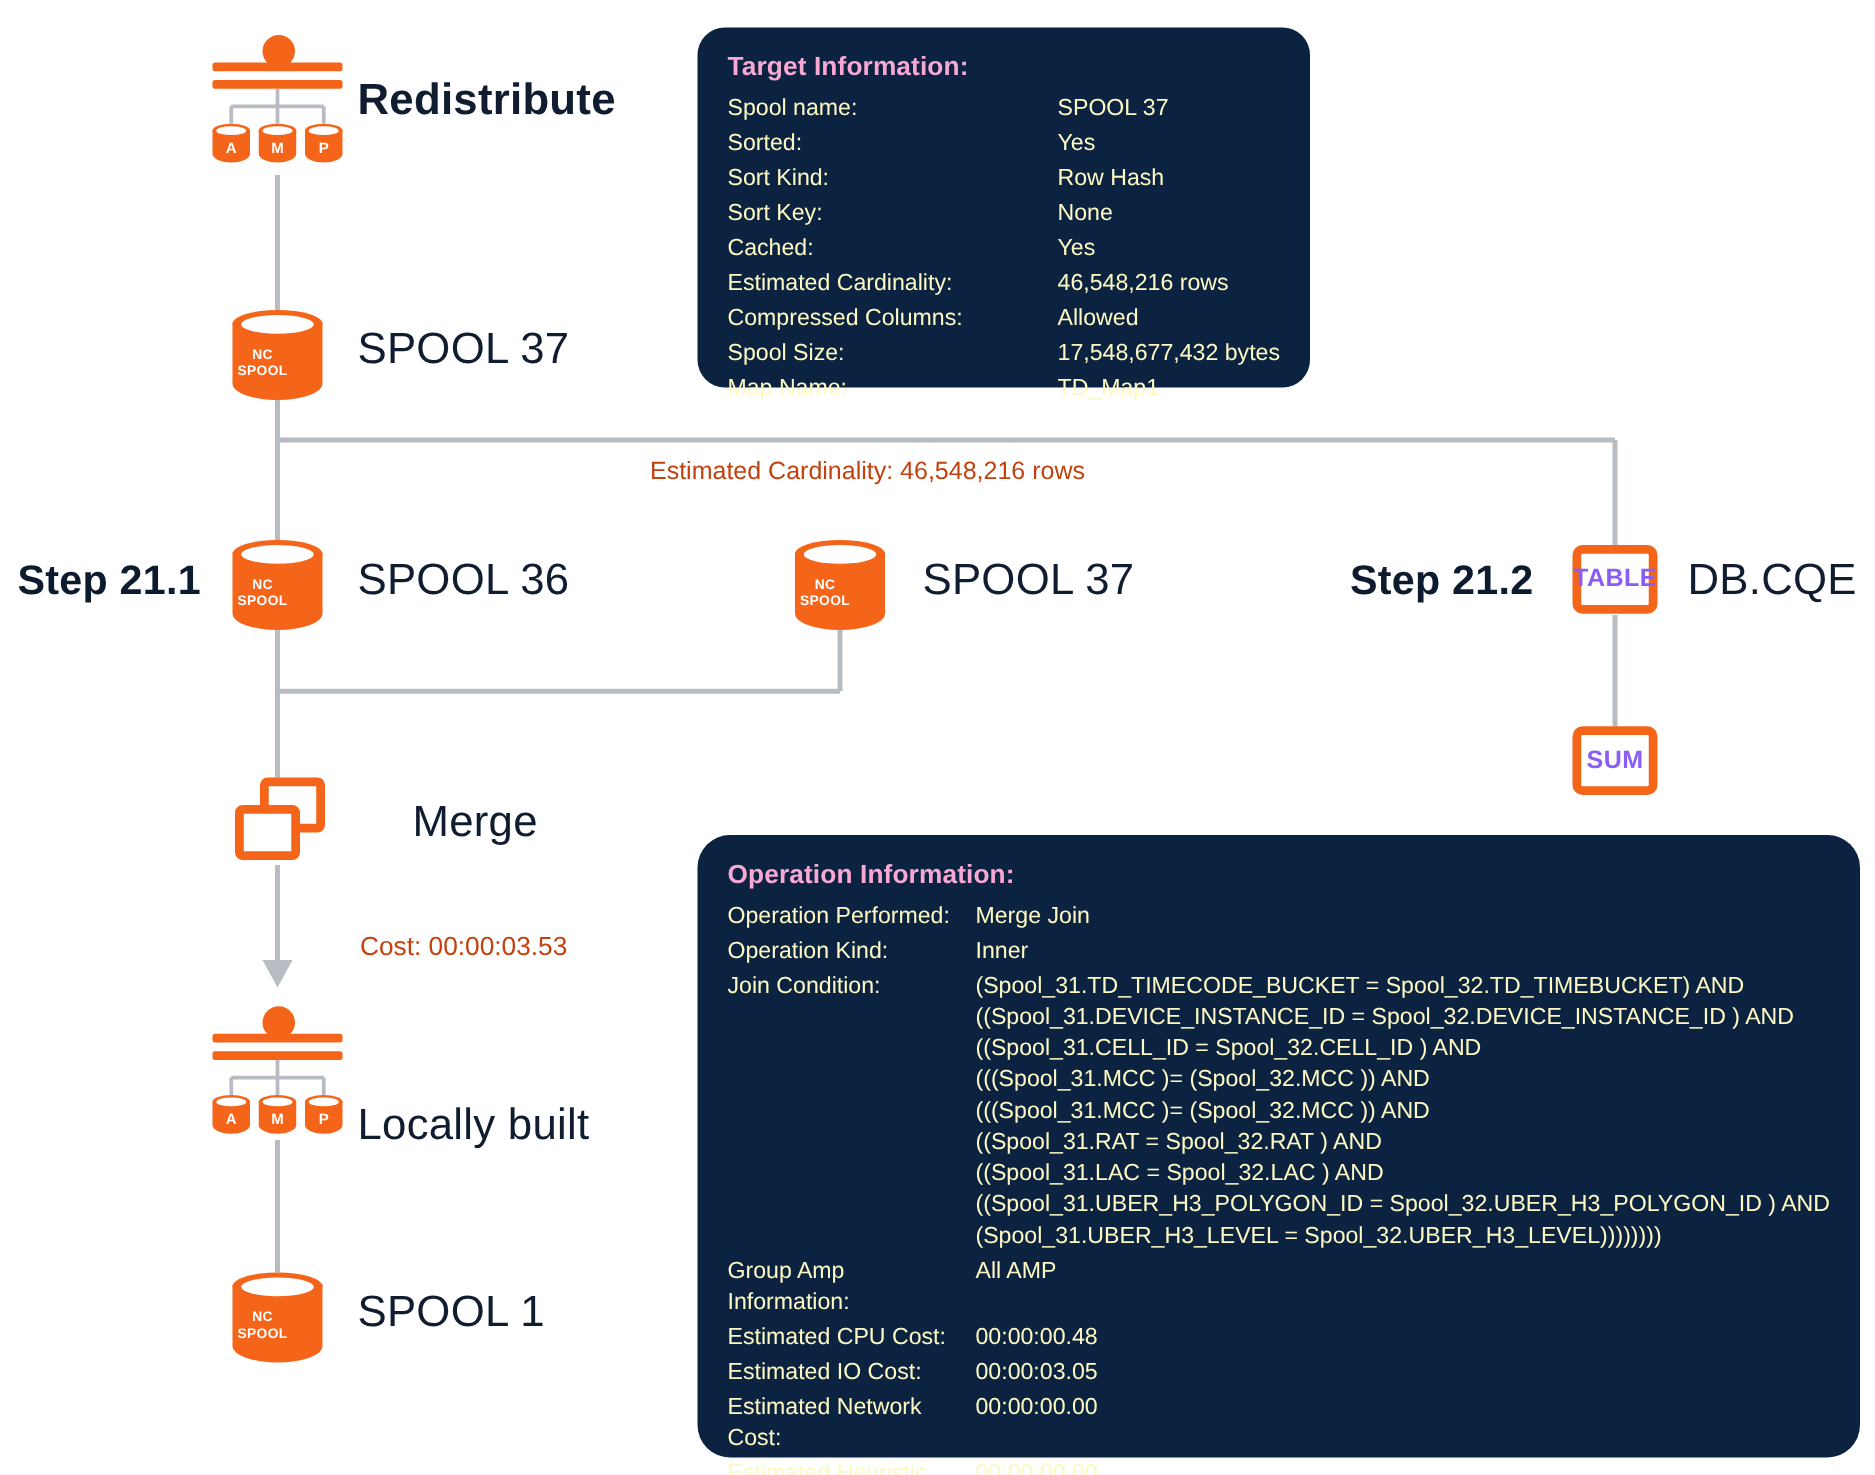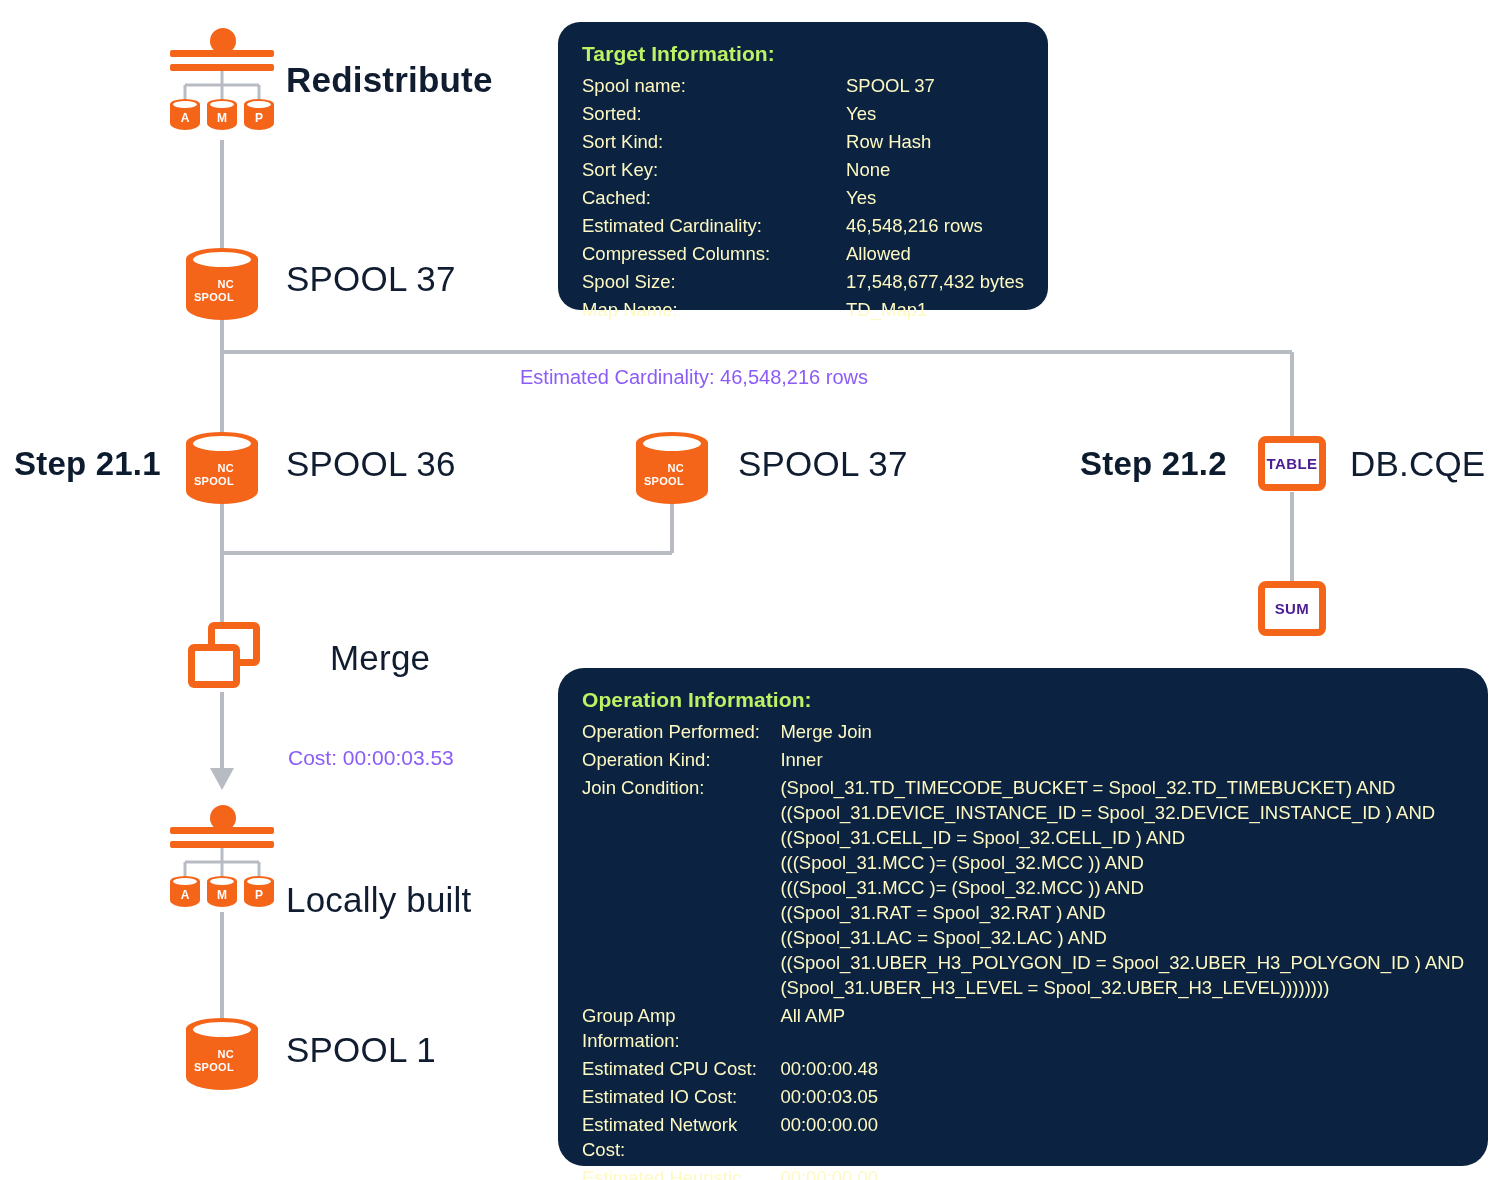--- a/index.html
+++ b/index.html
@@ -21,39 +21,39 @@
   .node-label{
     position:absolute;white-space:nowrap;
     font-size:35px;color:#101c30;font-weight:400;letter-spacing:.2px;
   }
   .step-label{
     position:absolute;white-space:nowrap;
     font-size:33px;font-weight:700;color:#0d1b2e;letter-spacing:.2px;
   }
   .edge-label{
     position:absolute;white-space:nowrap;
-    font-size:20px;color:#8b5cf6;
+    font-size:20px;color:#c2410c;
   }
 
   
   .spool{position:relative;width:72px;height:82px;}
   .spool .body{
     position:absolute;left:0;top:10px;width:72px;height:62px;
     background:#f4651a;border-radius:0 0 36px 36px/0 0 13px 13px;
   }
   .spool .top{
     position:absolute;left:0;top:0;width:72px;height:22px;
     background:#f4651a;border-radius:50%;
   }
   .spool .hole{
     position:absolute;left:7px;top:4px;width:58px;height:15px;
     background:#ffffff;border-radius:50%;
   }
   .spool .txt{
-    position:absolute;left:0;top:30px;width:48px;text-align:right;
+    position:absolute;left:0;top:30px;width:48px;text-align:center;
     font-size:11px;font-weight:700;line-height:13px;color:#ffffff;
     letter-spacing:.3px;
   }
 
   
   .amp{position:relative;width:104px;height:105px;}
   .amp .dot{
     position:absolute;left:40px;top:0;width:26px;height:26px;
     background:#f4651a;border-radius:50%;
   }
@@ -95,30 +95,30 @@
   .merge .back{left:20px;top:0;width:52px;height:44px;}
   .merge .front{left:0;top:22px;width:52px;height:44px;}
 
   
   .boxicon{
     position:relative;box-sizing:border-box;
     width:68px;height:55px;border:7px solid #f4651a;border-radius:8px;
     background:#ffffff;display:flex;align-items:center;justify-content:center;
   }
   .boxicon span{
-    font-size:15px;font-weight:700;color:#4c1d95;letter-spacing:.4px;
+    font-size:20px;font-weight:700;color:#8b5cf6;letter-spacing:.4px;
   }
 
   
   .panel{
     position:absolute;background:#0b2340;border-radius:22px;color:#ffffff;
     box-sizing:border-box;
   }
   .panel .ptitle{
-    font-size:21px;font-weight:700;color:#bef264;margin:0 0 5px 0;letter-spacing:.1px;
+    font-size:21px;font-weight:700;color:#f9a8d4;margin:0 0 5px 0;letter-spacing:.1px;
   }
   .panel table{border-collapse:collapse;width:100%;}
   .panel td{
     font-size:18.5px;color:#fef9c3;padding:1.5px 0;vertical-align:top;
     line-height:25px;font-weight:400;
   }
   .panel td.k{width:268px;padding-right:10px;}
   .panel td.v{white-space:pre;}
   #target-panel{left:558px;top:22px;width:490px;height:288px;padding:20px 24px;}
   #operation-panel{left:558px;top:668px;width:930px;height:498px;padding:20px 24px;border-radius:26px;}

